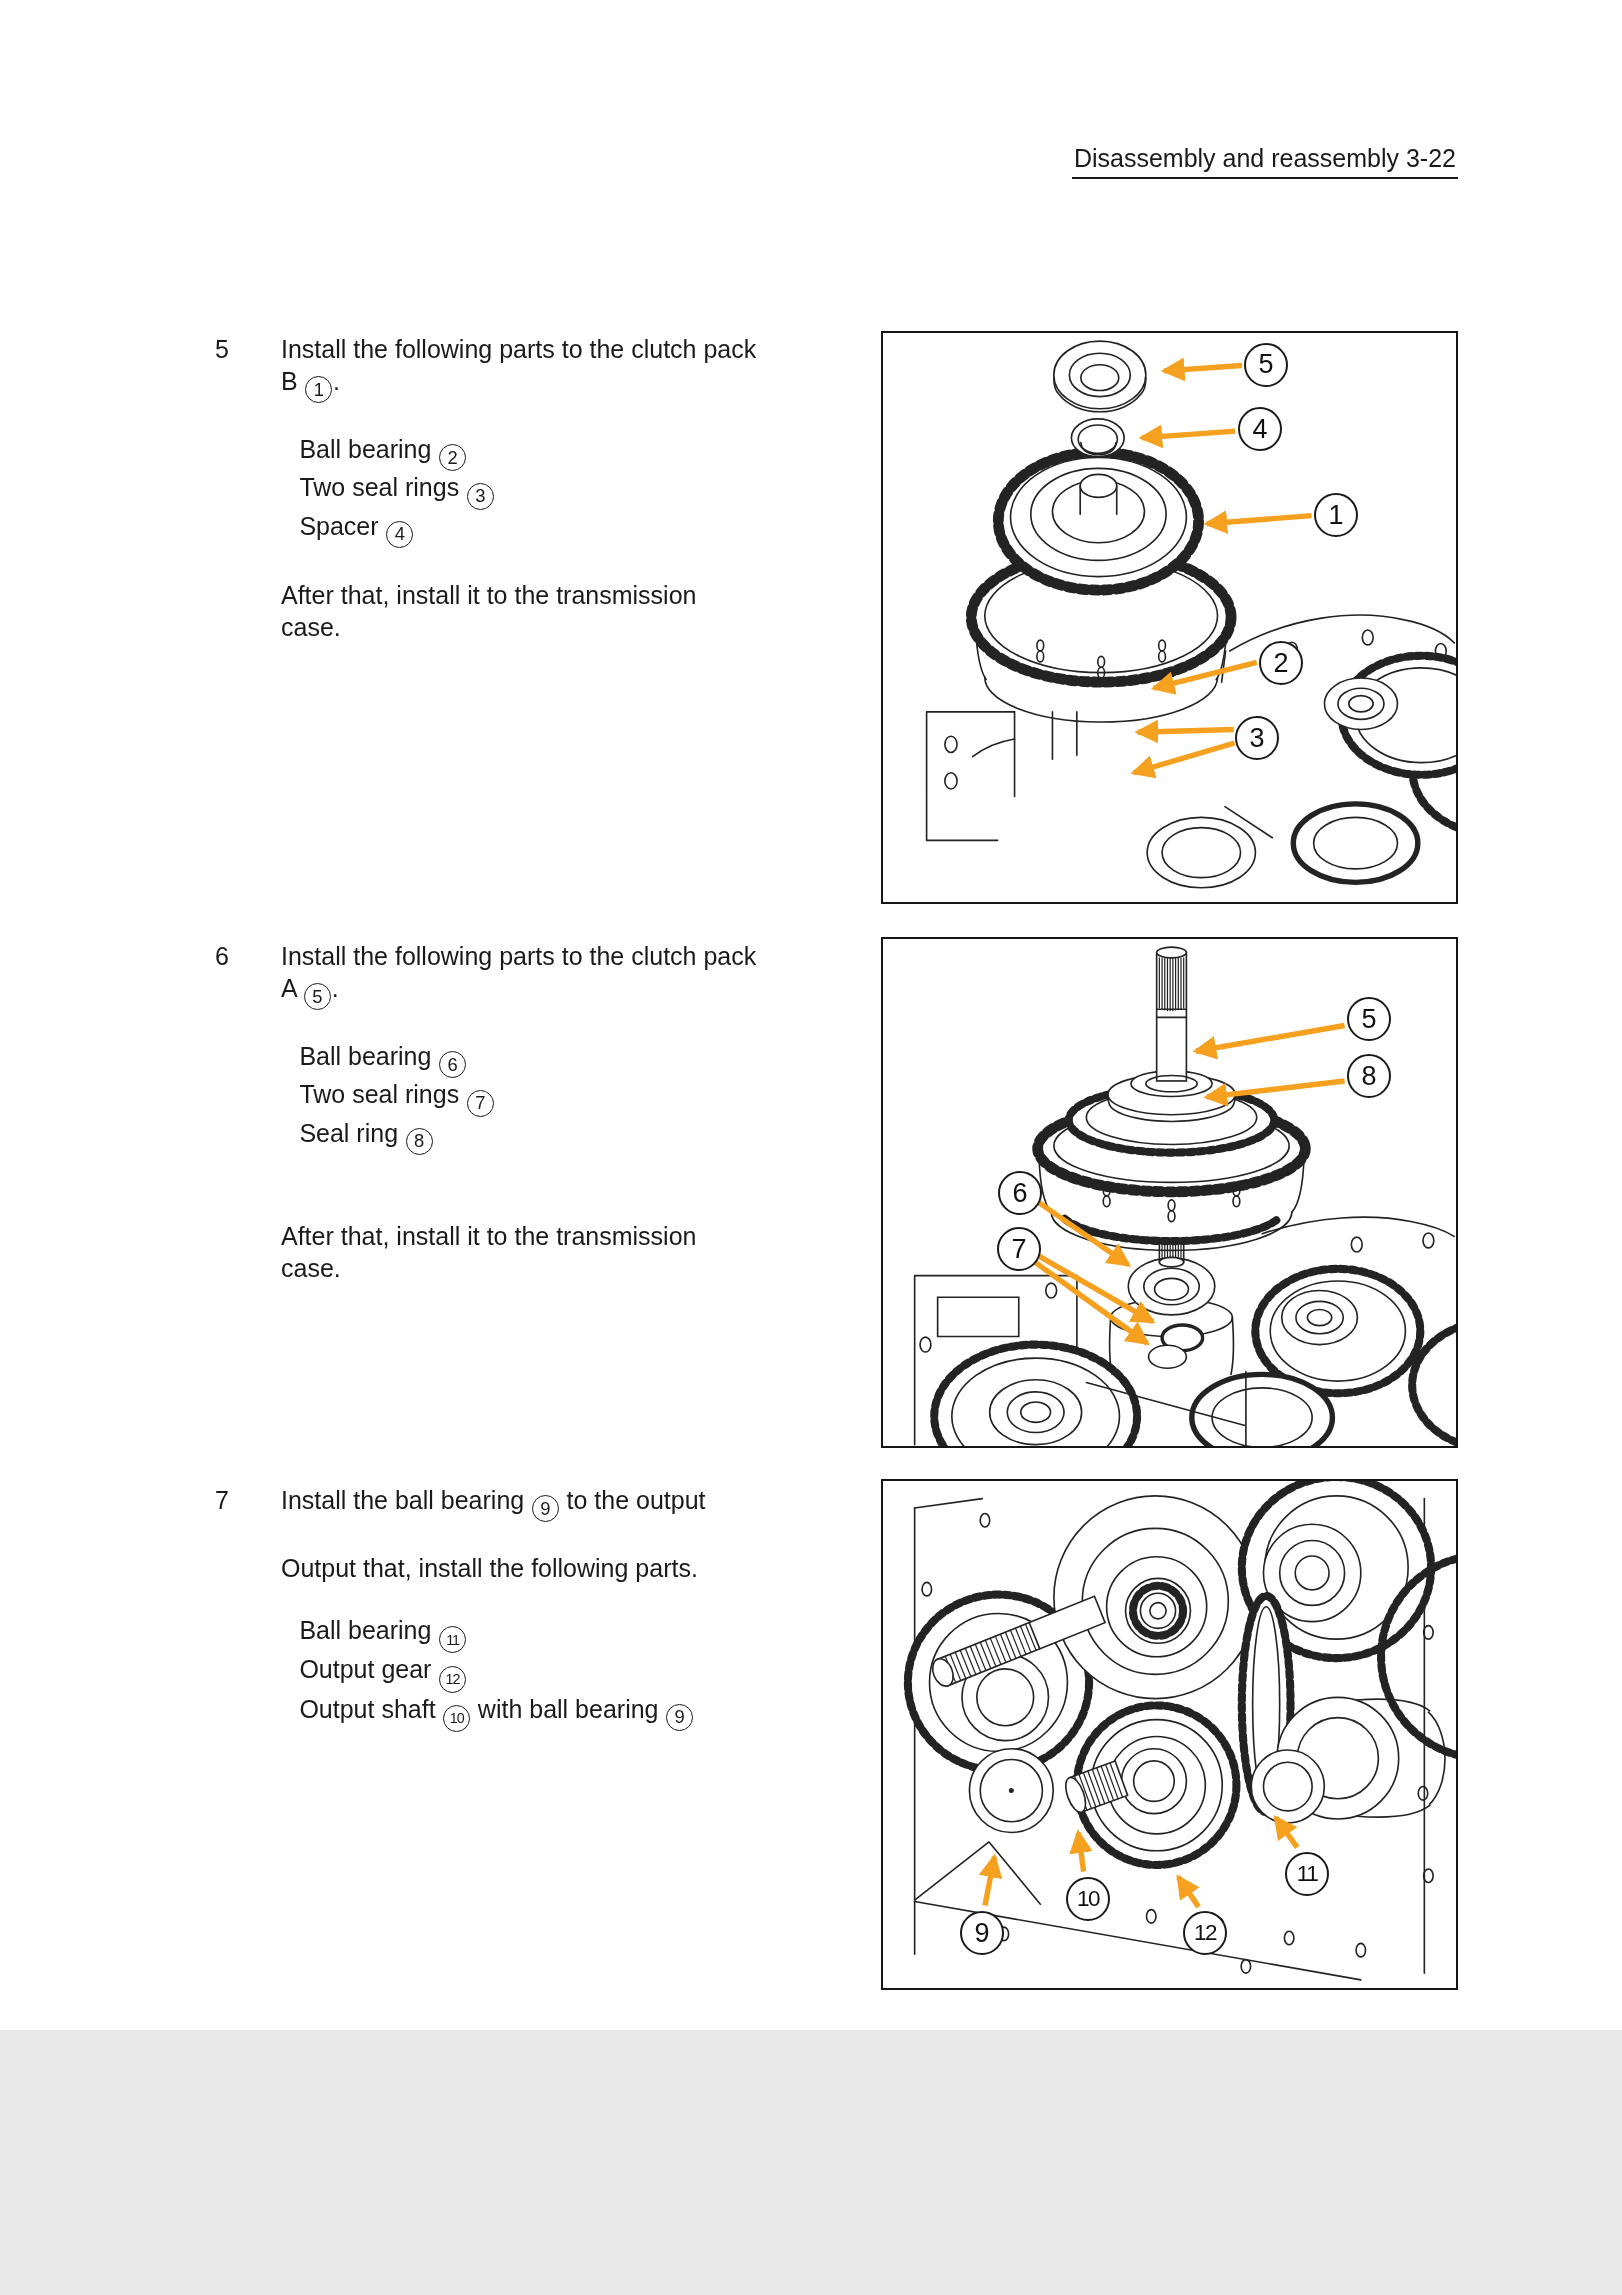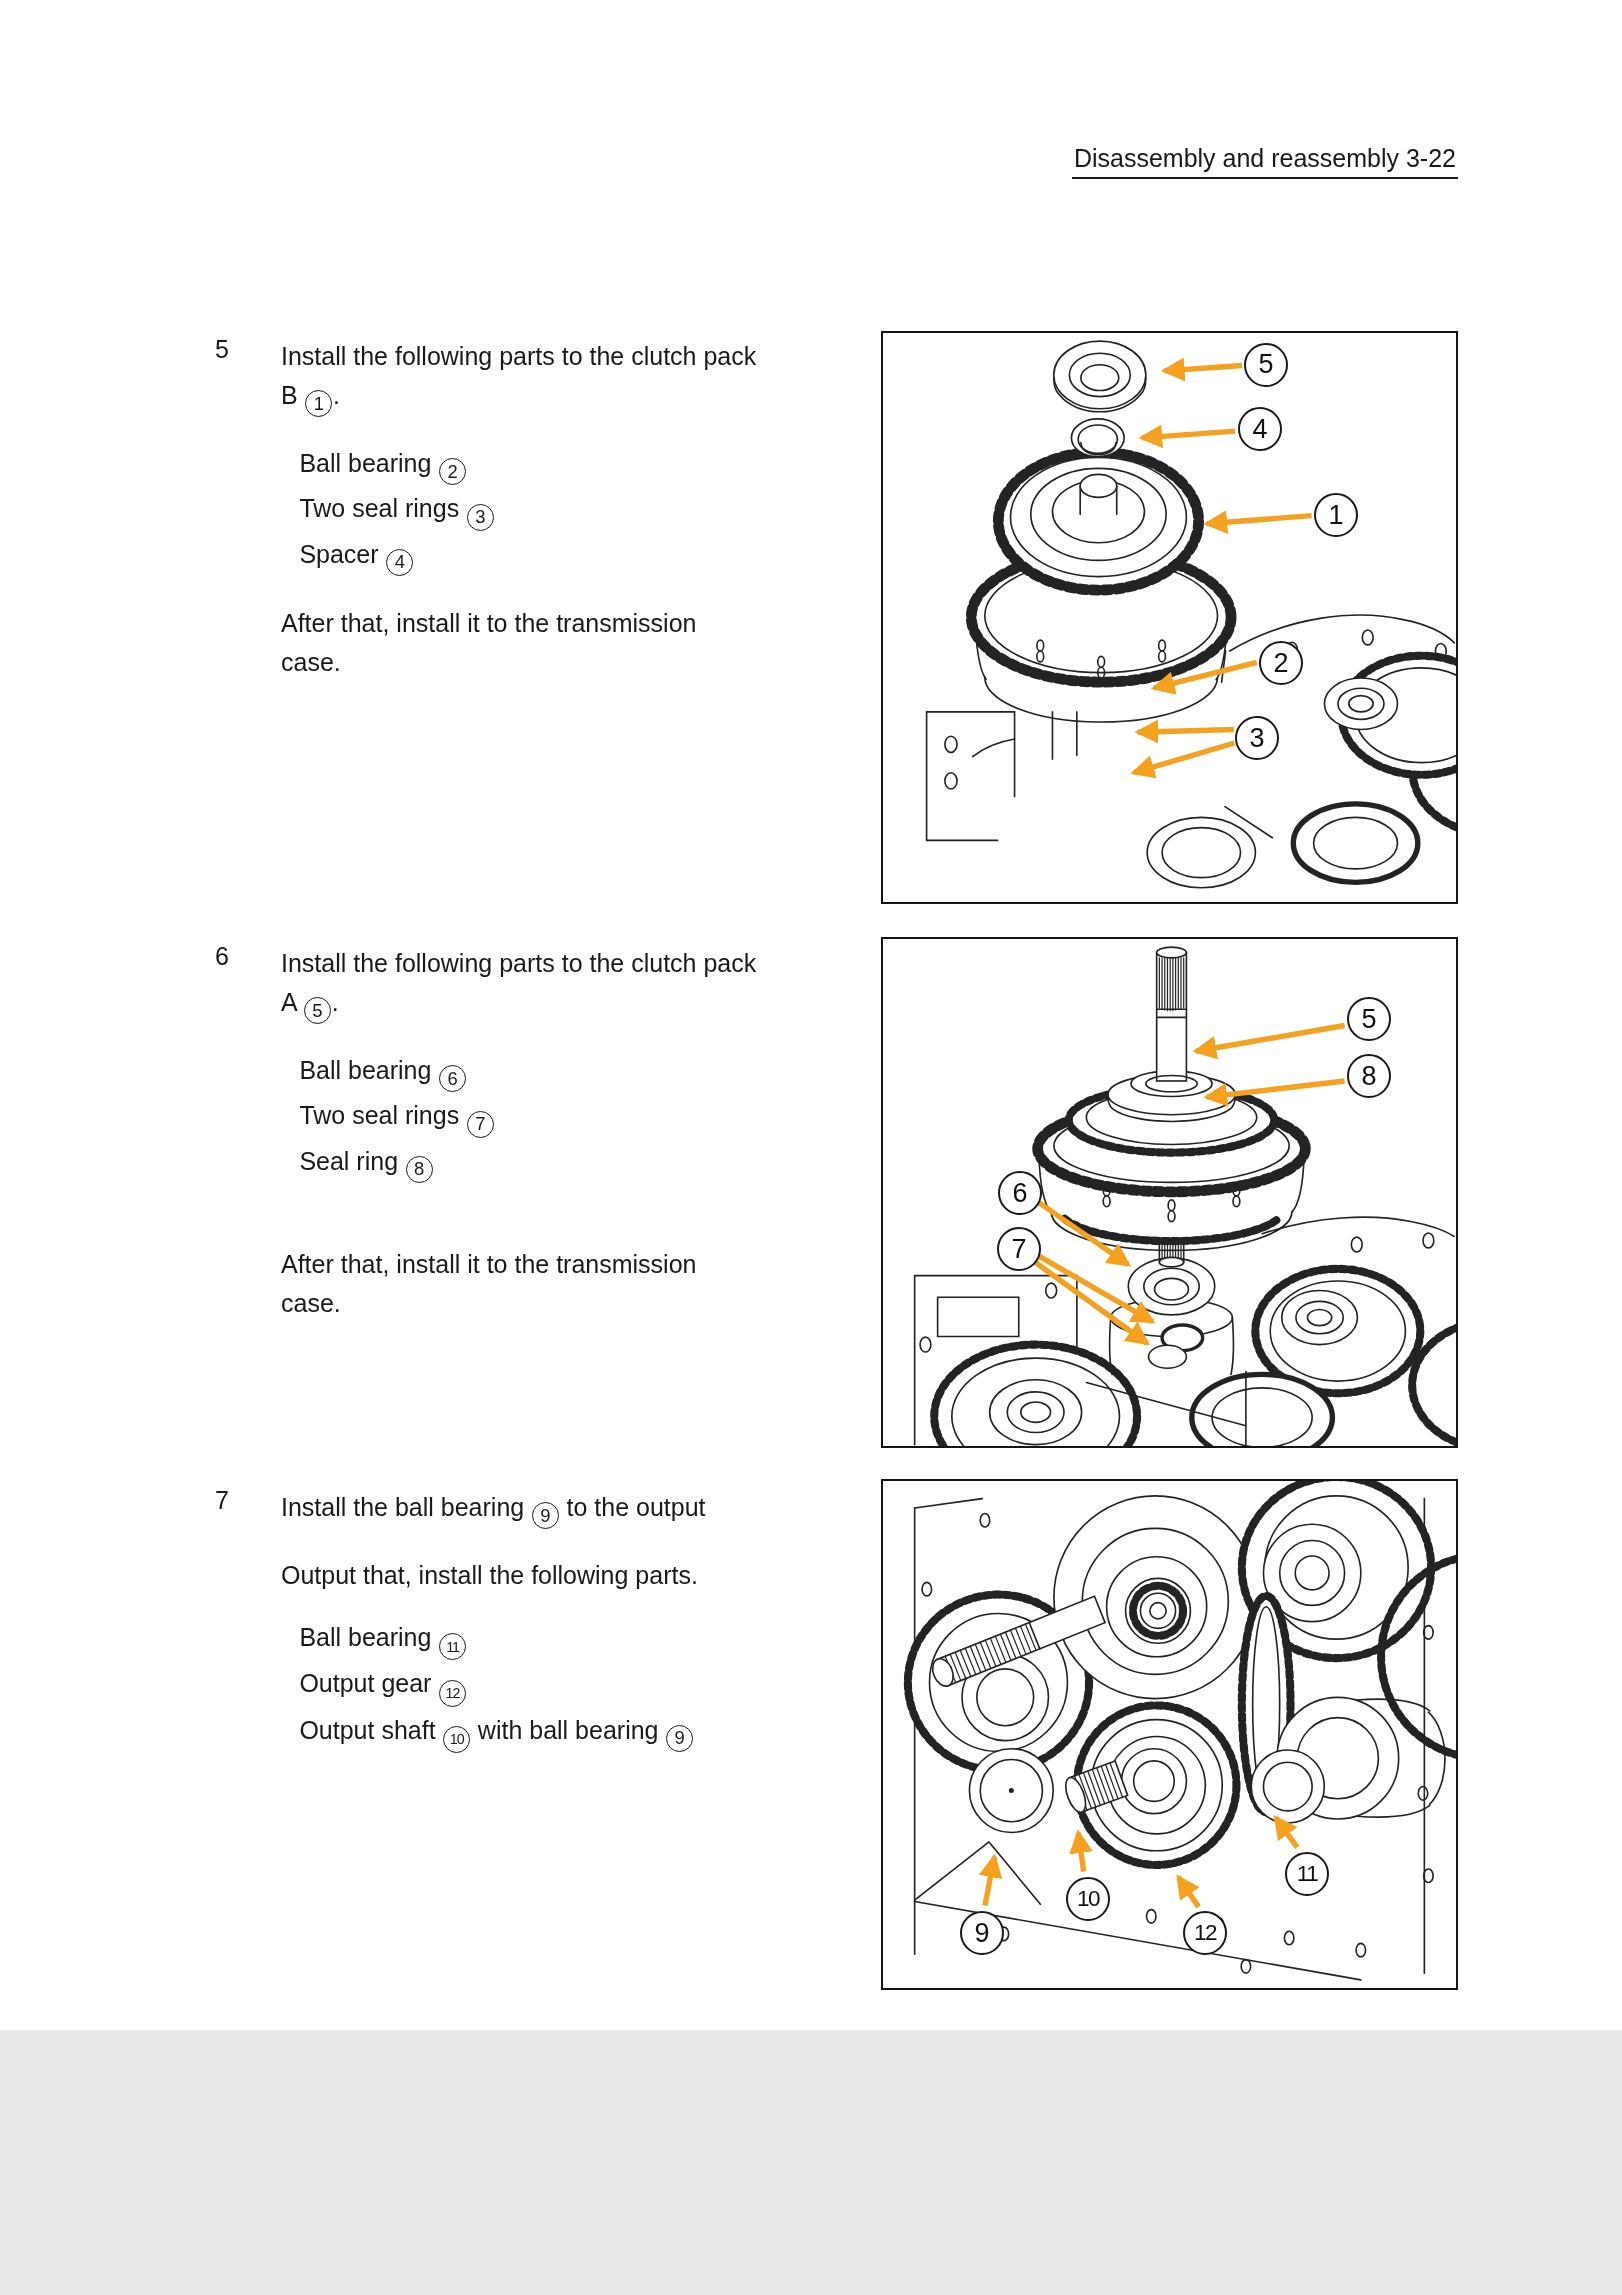--- a/index.html
+++ b/index.html
@@ -13,21 +13,21 @@
     font-size:25px; line-height:30px; white-space:pre;
     border-bottom:2px solid #1a1a1a; padding:0 2px 4.1px 2px;
   }
   .footer{
     position:absolute; top:2117px; left:0; width:100%;
     text-align:center; font-size:21px;
   }
   .step{ position:absolute; left:215px; width:682px; }
   .snum{ position:absolute; left:0; top:0; font-size:25px; line-height:32px; }
   .sbody{ margin-left:66px; }
-  .tline{ font-size:25px; line-height:32px; white-space:pre;margin-top:7px; }
+  .tline{ font-size:25px; line-height:32px; white-space:pre; }
   .parts{ margin-top:30px; margin-left:18.4px; }
   .mid{ margin-top:30px; }
   .outro{ margin-top:31px; }
   .outro-lg{ margin-top:65px; }
   .cnum{
     display:inline-flex; width:27px; height:27px; box-sizing:border-box;
     border:1.7px solid #1a1a1a; border-radius:50%;
     align-items:center; justify-content:center;
     font-size:18.4px; line-height:1; vertical-align:-5.5px; margin:0 0.7px;
   }

